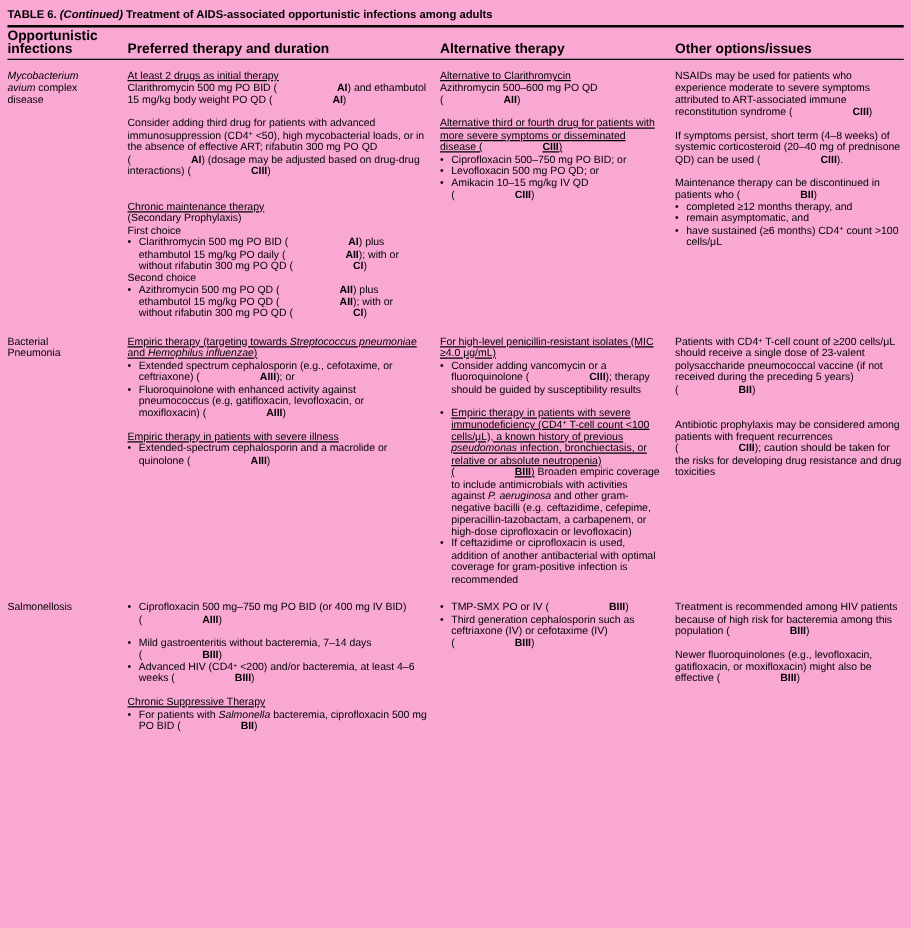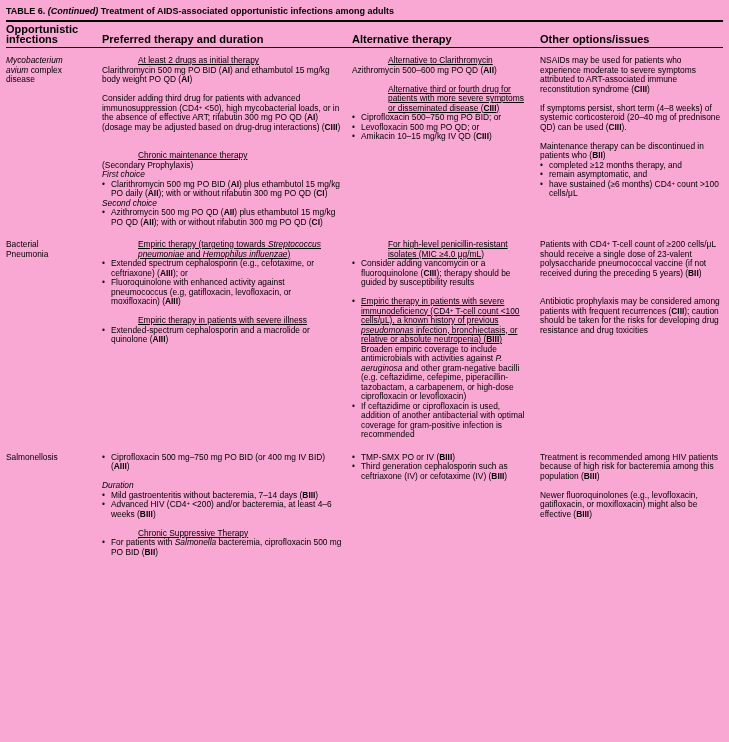--- a/index.html
+++ b/index.html
@@ -33,27 +33,27 @@
     line-height: 9.5px;
   }
   .th.c2, .th.c3, .th.c4 { }
   .tbody { padding-top: 8px; }
   .trow {
     font-size: 8.4px;
     line-height: 9.5px;
     margin-bottom: 13px;
   }
   .td.c1 { padding-right: 14px; }
-  .hd { text-decoration: underline; margin-left: 36px; }
-  .it { font-style: italic; }
+  .hd { text-decoration: underline; }
+  .it { }
   .sp { height: 9.5px; }
   .bl { display: flex; }
   .dot { flex: 0 0 9px; }
   .bt { flex: 1; }
-  b { font-weight: bold; }
+  b { font-weight: bold; padding-left: 48px; }
   u { text-decoration: underline; }
   i { font-style: italic; }
   .sup { font-size: 0.7em; position: relative; top: -0.32em; line-height: 0; }
 </style>
 </head>
 <body>
 
 <div class="page">
 
   <div class="title">TABLE 6. <i>(Continued)</i> Treatment of AIDS-associated opportunistic infections among adults</div>
@@ -174,21 +174,20 @@
     </div>
 
     <div class="trow">
       <div class="td c1">Salmonellosis</div>
       <div class="td c2">
           <div class="bl">
             <span class="dot">•</span>
             <span class="bt">Ciprofloxacin 500 mg–750 mg PO BID (or 400 mg IV BID) (<b>AIII</b>)</span>
           </div>
           <div class="sp"></div>
-          <div class="it">Duration</div>
           <div class="bl">
             <span class="dot">•</span>
             <span class="bt">Mild gastroenteritis without bacteremia, 7–14 days (<b>BIII</b>)</span>
           </div>
           <div class="bl">
             <span class="dot">•</span>
             <span class="bt">Advanced HIV (CD4<span class="sup">+</span> &lt;200) and/or bacteremia, at least 4–6 weeks (<b>BIII</b>)</span>
           </div>
           <div class="sp"></div>
           <div class="hd">Chronic Suppressive Therapy</div>

